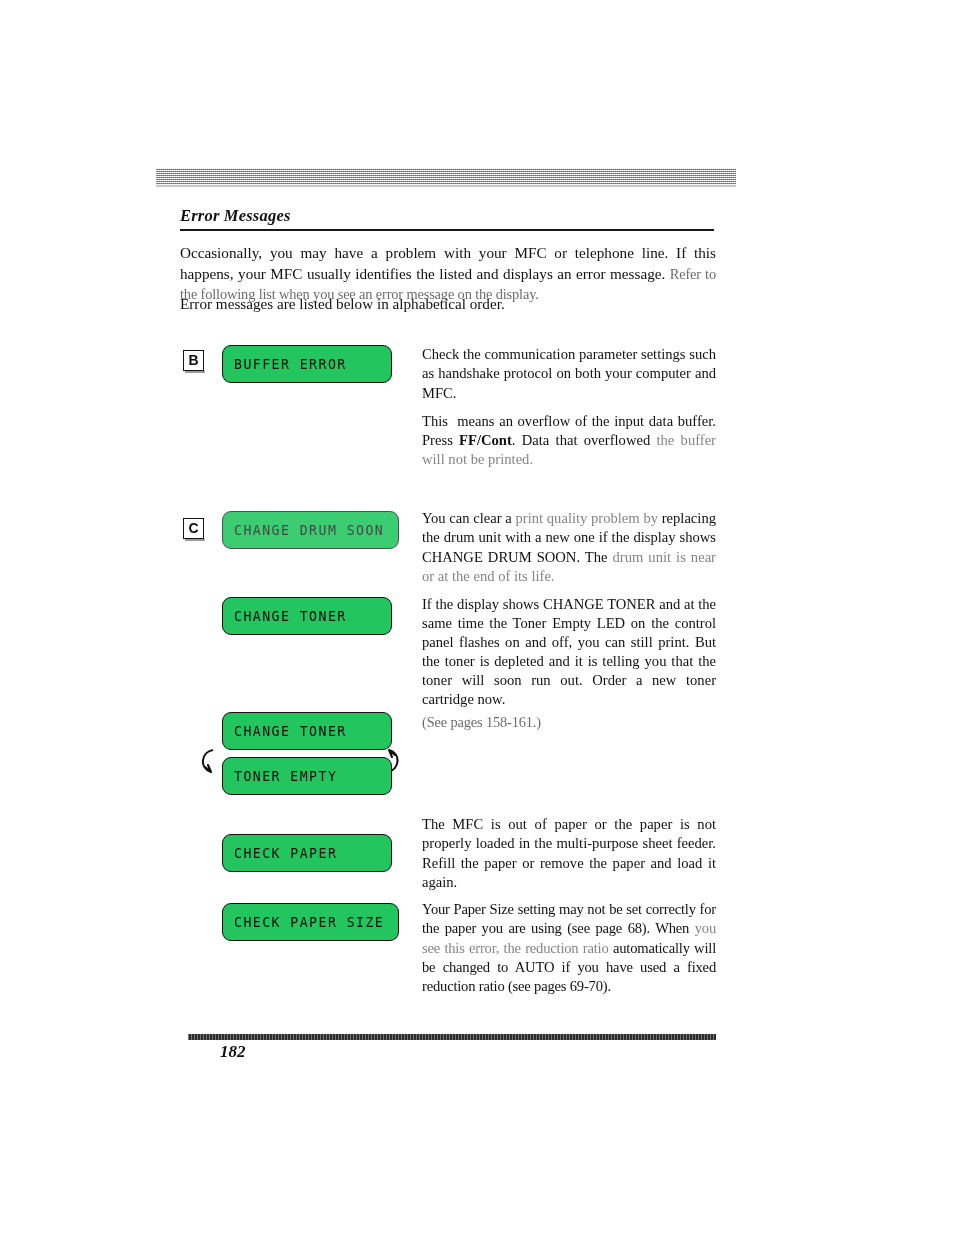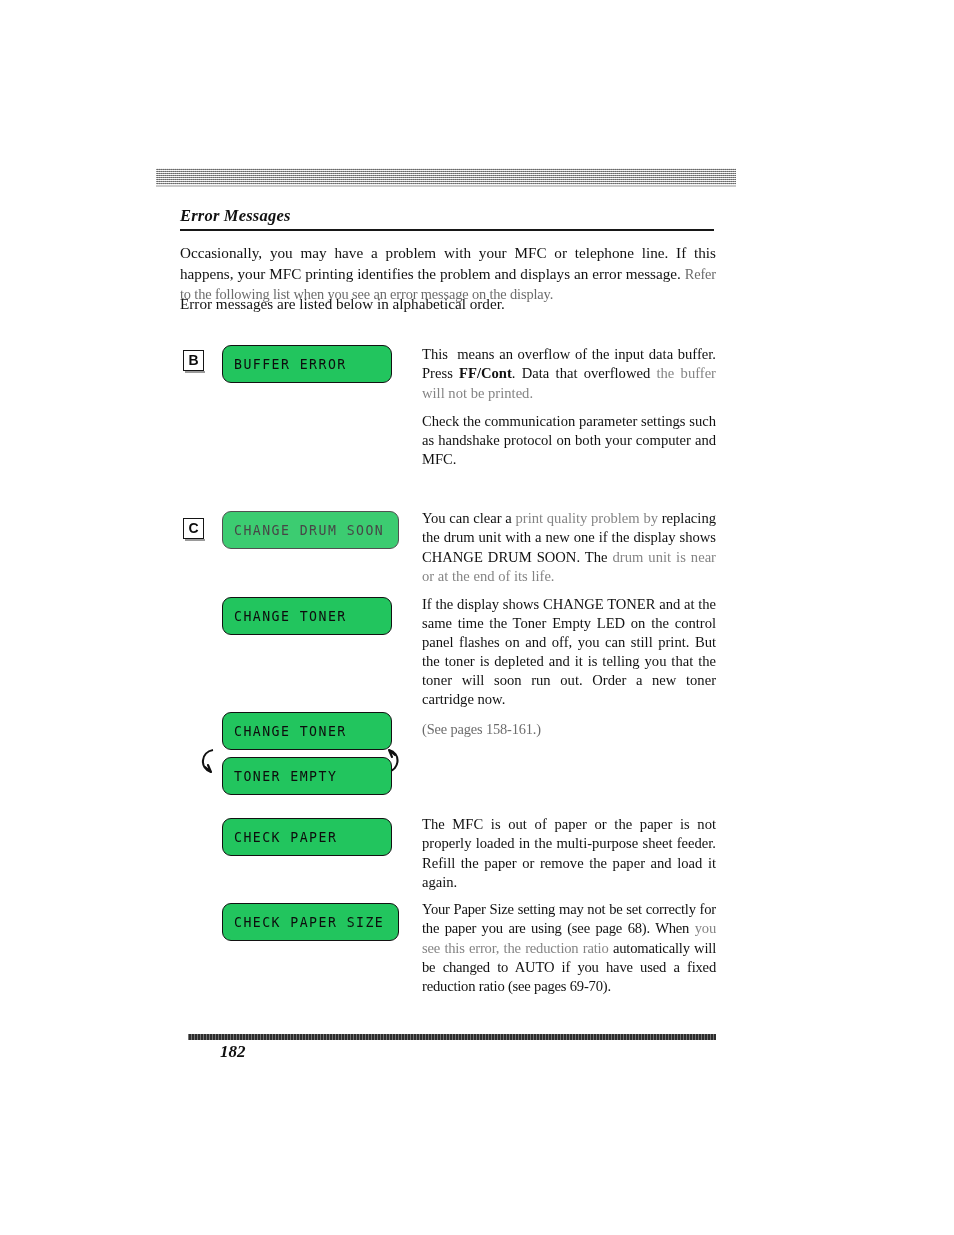--- a/index.html
+++ b/index.html
@@ -207,37 +207,37 @@
 
 <div class="page">
 
   <div class="top-band"></div>
 
   <div class="heading">Error Messages</div>
   <div class="heading-rule"></div>
 
   <div class="intro intro-1">
     <span>Occasionally, you may have a problem with your MFC or telephone line. If this</span>
-    <span>happens, your MFC printing identifies the problem and displays an error message.</span>
+    <span>happens, your MFC usually identifies the listed and displays an error message.</span>
     <span class="faded">Refer to the following list when you see an error message on the display.</span>
   </div>
 
   <div class="intro intro-2">Error messages are listed below in alphabetical order.</div>
 
   <div class="entry" style="top:345px;">
     <div class="badge" style="top:5px;">B</div>
     <div class="lcd">
       <span>BUFFER ERROR</span>
     </div>
     <div class="desc" style="top:0px;">
+      <p>Check the communication parameter settings
+        such as handshake protocol on both your computer and MFC.</p>
       <p>This&nbsp; means an overflow of the input data
         buffer. Press <b>FF/Cont</b>. Data that overflowed
         <span class="faded-strong">the buffer will not be printed.</span></p>
-      <p>Check the communication parameter settings
-        such as handshake protocol on both your computer and MFC.</p>
     </div>
   </div>
 
   <div class="entry" style="top:511px;">
     <div class="badge" style="top:7px;">C</div>
     <div class="lcd faint" style="width:177px;text-align:right;">
       <span>CHANGE DRUM SOON</span>
     </div>
     <div class="desc" style="top:-2px;">
       <p>You can clear a <span class="faded-strong">print quality problem by</span>
@@ -270,26 +270,26 @@
     </svg>
 
     <div class="lcd" style="top:0px;">
       <span>CHANGE TONER</span>
     </div>
     <div class="lcd" style="top:45px;">
       <span>TONER EMPTY</span>
     </div>
 
     <div class="desc" style="top:-2px;">
-      <p class="faded" style="margin-top:10px;">(See pages 158-161.)</p>
+      <p class="faded" style="margin-top:3px;">(See pages 158-161.)</p>
     </div>
   </div>
 
   <div class="entry" style="top:818px;">
-    <div class="lcd" style="top:0px;">
+    <div class="lcd" style="top:16px;">
       <span>CHECK PAPER</span>
     </div>
     <div class="desc" style="top:-3px;">
       <p>The MFC is out of paper or the paper is not properly loaded in the multi-purpose sheet feeder. Refill the paper or remove the paper and load it again.</p>
     </div>
   </div>
 
   <div class="entry" style="top:903px;">
     <div class="lcd" style="top:0px; width:177px;padding-left:12px;">
       <span>CHECK PAPER SIZE</span>

